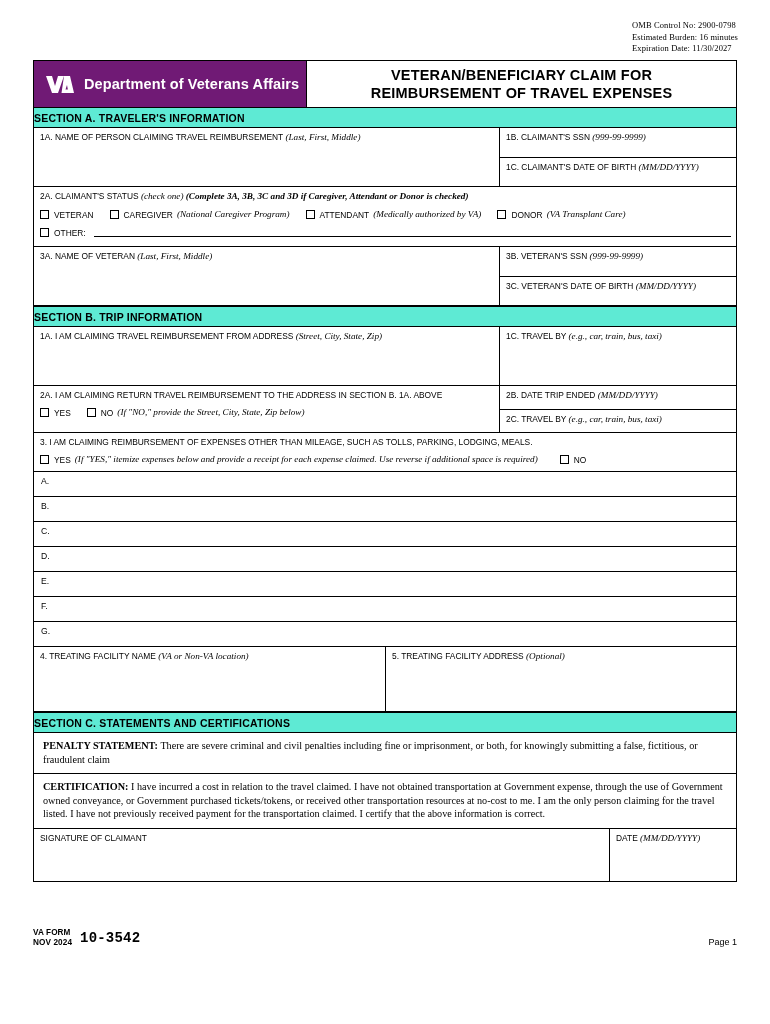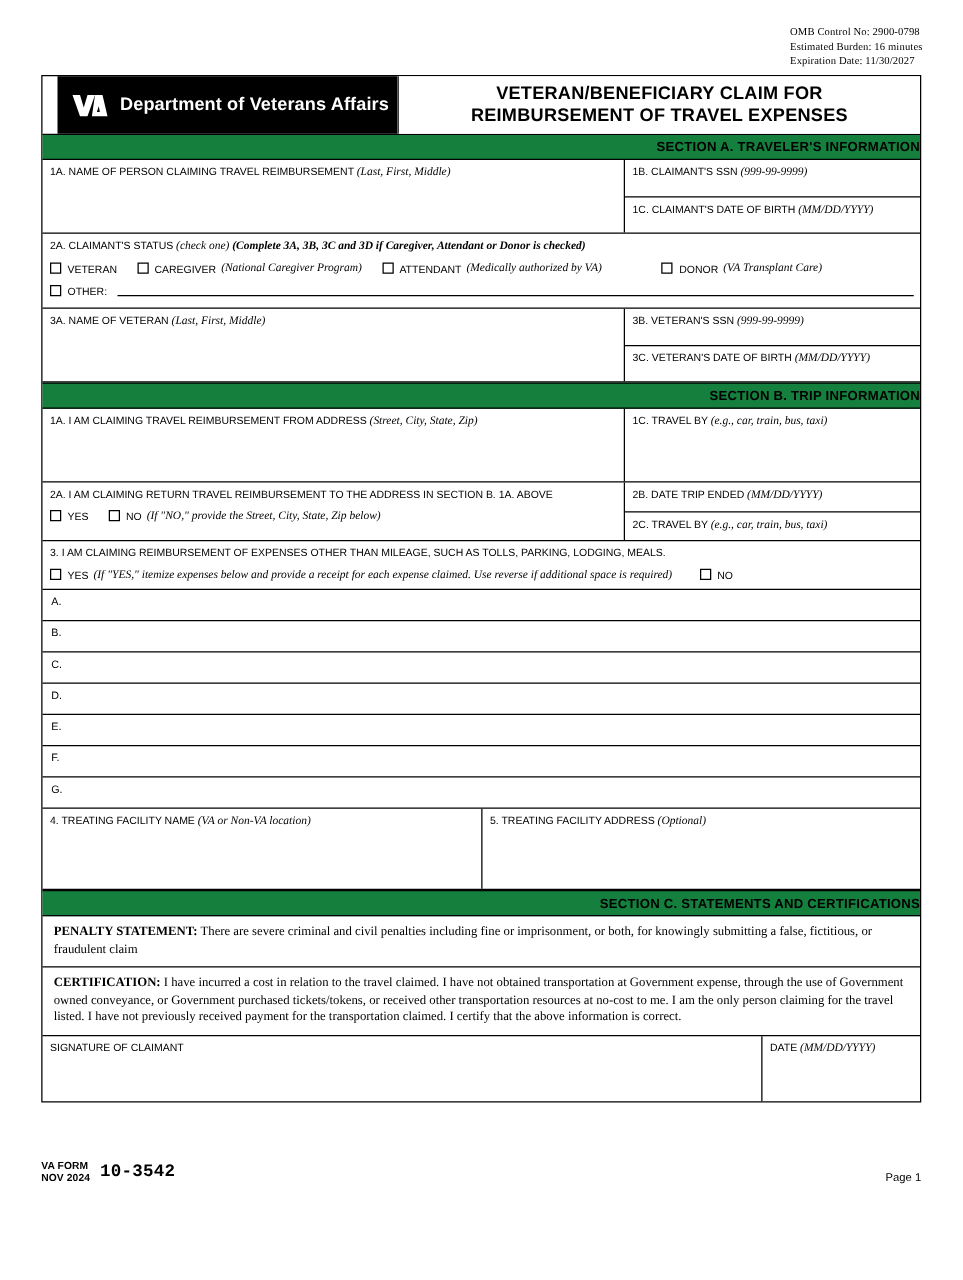--- a/index.html
+++ b/index.html
@@ -46,27 +46,26 @@
 
   
   .titlebar {
     display: flex;
     align-items: stretch;
     border-bottom: 1.6px solid #000;
     height: 46px;
   }
   .va-logo-cell {
     width: 272px;
-    background: #000000;
+    background: #701a75;
     display: flex;
     align-items: center;
     padding-left: 11px;
     box-sizing: border-box;
     flex: none;
-    margin-left: 12px;
   }
   .va-mark {
     width: 30px;
     height: 21px;
     flex: none;
     margin-right: 9px;
   }
   .va-dept-text {
     color: #ffffff;
     font-size: 14.5px;
@@ -86,24 +85,24 @@
   }
   .title-line {
     font-size: 14.5px;
     font-weight: bold;
     letter-spacing: .2px;
     line-height: 18px;
   }
 
   
   .section-head {
-    background: #15803d;
+    background: #5eead4;
     border-bottom: 1.2px solid #000;
     border-top: 1.2px solid #000;
-    text-align: right;
+    text-align: left;
     font-size: 10.5px;
     font-weight: bold;
     letter-spacing: .2px;
     padding: 3.5px 0 3.5px;
   }
   .section-head.first { border-top: none; }
 
   
   .row {
     display: flex;
@@ -286,21 +285,21 @@
           <div class="cbopt">
             <span class="cbox"></span>
             <span class="cbtext">CAREGIVER</span>
             <span class="lbl" style="margin-left:4px;"><span class="it">(National Caregiver Program)</span></span>
           </div>
           <div class="cbopt">
             <span class="cbox"></span>
             <span class="cbtext">ATTENDANT</span>
             <span class="lbl" style="margin-left:4px;"><span class="it">(Medically authorized by VA)</span></span>
           </div>
-          <div class="cbopt" style="margin-right:0;margin-left:32px;">
+          <div class="cbopt" style="margin-right:0;">
             <span class="cbox"></span>
             <span class="cbtext">DONOR</span>
             <span class="lbl" style="margin-left:4px;"><span class="it">(VA Transplant Care)</span></span>
           </div>
         </div>
         <div class="cbrow">
           <div class="cbopt" style="margin-right:0;">
             <span class="cbox"></span>
             <span class="cbtext">OTHER:</span>
           </div>

